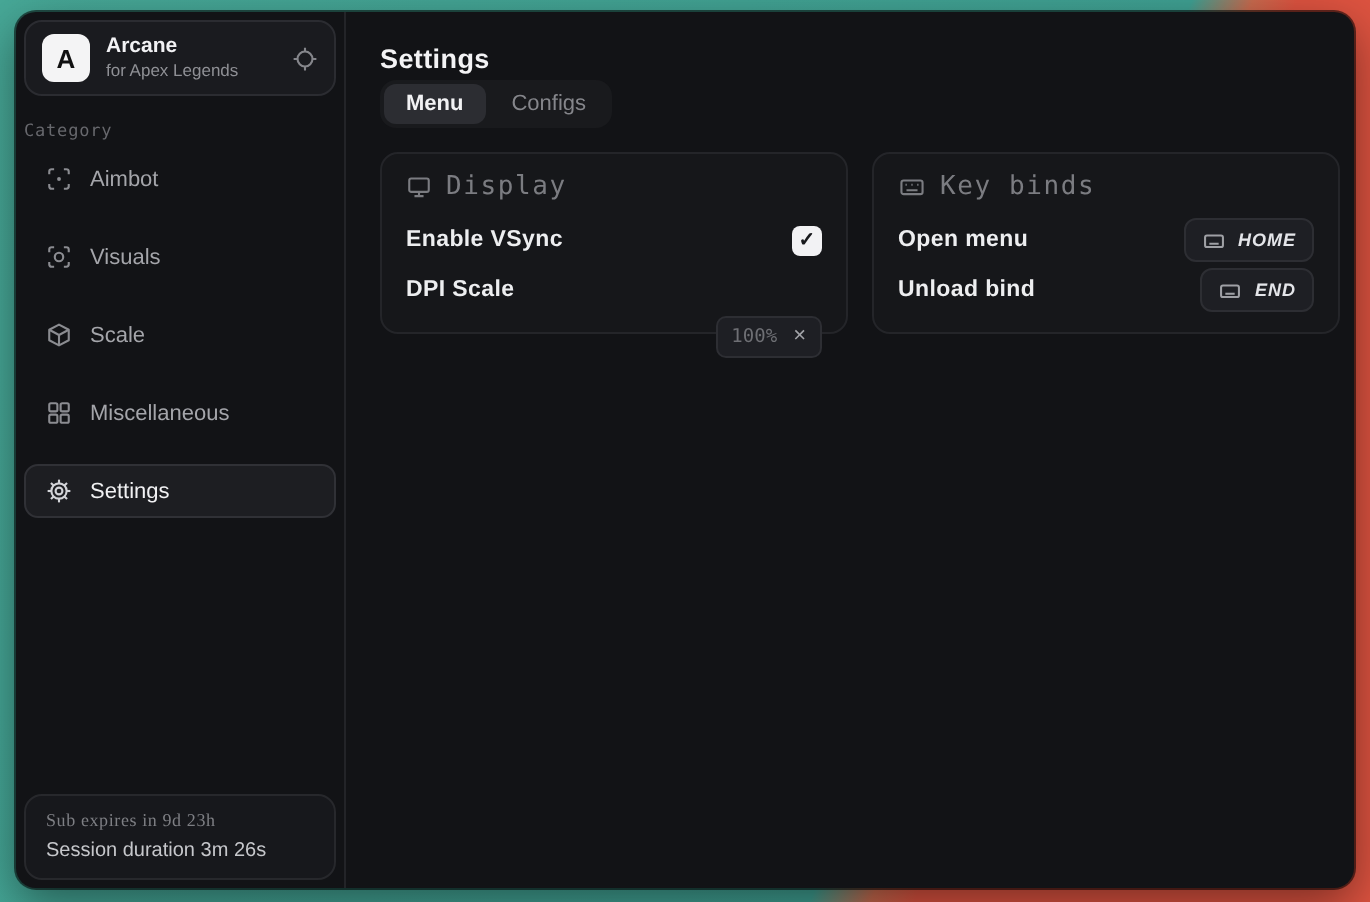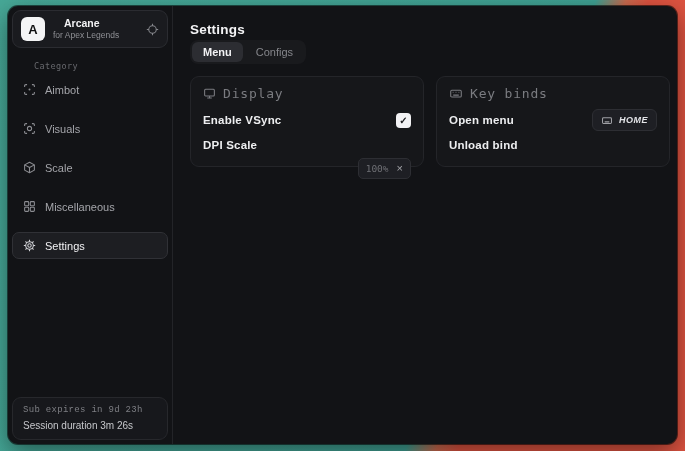--- a/index.html
+++ b/index.html
@@ -11,38 +11,38 @@
     display:flex;overflow:hidden;}
 
   
   .sidebar{width:165px;flex:0 0 165px;display:flex;flex-direction:column;
     border-right:1px solid #232428;box-sizing:border-box;}
   .profile-card{margin:4px 4px 0 4px;background:#1a1b1f;border:1px solid #2b2c31;border-radius:9px;
     display:flex;align-items:center;padding:6px 8px;gap:8px;}
   .logo{width:24px;height:24px;border-radius:6px;background:#f4f4f5;color:#111;
     display:flex;align-items:center;justify-content:center;font-weight:bold;font-size:13px;flex:0 0 24px;}
   .profile-meta{flex:1;min-width:0;line-height:1.15;}
-  .profile-name{font-size:10.5px;font-weight:bold;color:#f2f2f4;margin-left:11px;}
+  .profile-name{font-size:10.5px;font-weight:bold;color:#f2f2f4;}
   .profile-sub{font-size:8.5px;color:#8f9095;margin-top:2px;}
   .profile-target{color:#85868b;display:flex;}
 
-  .category-label{margin:13px 10px 5px 26px;font-family:"DejaVu Sans Mono",monospace;
+  .category-label{margin:13px 10px 5px 4px;font-family:"DejaVu Sans Mono",monospace;
     font-size:8.5px;color:#67686d;letter-spacing:.4px;}
 
   .nav{margin:0 4px;display:flex;flex-direction:column;gap:12px;}
   .nav-item{height:27px;display:flex;align-items:center;gap:9px;padding:0 9px;
     border-radius:7px;color:#a4a5aa;cursor:pointer;border:1px solid transparent;box-sizing:border-box;}
   .nav-item .nico{display:flex;color:#8b8c91;width:14px;justify-content:center;}
   .nav-item span.lbl{font-size:11px;}
   .nav-item.selected{background:#1d1e22;border-color:#303136;color:#f1f1f3;}
   .nav-item.selected .nico{color:#d3d4d8;}
 
   .sub-card{margin:auto 4px 4px 4px;background:#17181c;border:1px solid #27282c;border-radius:9px;
     padding:7px 10px 8px 10px;}
-  .sub-line1{font-family:Liberation Mono, monospace;font-size:9px;color:#7e7f84;letter-spacing:.3px;}
+  .sub-line1{font-family:Liberation Serif, serif;font-size:9px;color:#7e7f84;letter-spacing:.3px;}
   .sub-line2{font-size:10px;color:#c6c7cb;margin-top:5px;}
 
   
   .main{flex:1;padding:16px 18px 0 17px;box-sizing:border-box;}
   .page-title{font-size:13.5px;font-weight:bold;color:#f3f3f5;letter-spacing:.2px;}
 
   .tabs{display:inline-flex;margin-top:3px;background:#191a1d;border-radius:8px;padding:2px;gap:2px;}
   .tab{font-size:11px;padding:4px 11px;border-radius:6px;color:#85868b;cursor:pointer;}
   .tab.selected{background:#2c2d32;color:#f2f2f4;font-weight:bold;}
 
@@ -233,18 +233,27 @@
                 <rect x="1.5" y="4" width="13" height="8.4" rx="1.4"></rect>
                   <line x1="4.6" y1="10" x2="11.4" y2="10"></line>
               </svg>
             </span>
             <span class="key-text">HOME</span>
           </span>
         </div>
 
         <div class="row">
           <span class="row-label">Unload bind</span>
+          <span class="keybind">
+            <span class="kico">
+              <svg width="12" height="11" viewBox="0 0 16 16" fill="none" stroke="currentColor" stroke-width="1.5">
+                <rect x="1.5" y="4" width="13" height="8.4" rx="1.4"></rect>
+                  <line x1="4.6" y1="10" x2="11.4" y2="10"></line>
+              </svg>
+            </span>
+            <span class="key-text">END</span>
+          </span>
         </div>
       </div>
 
     </div>
   </div>
 </div>
 
 </body></html>

